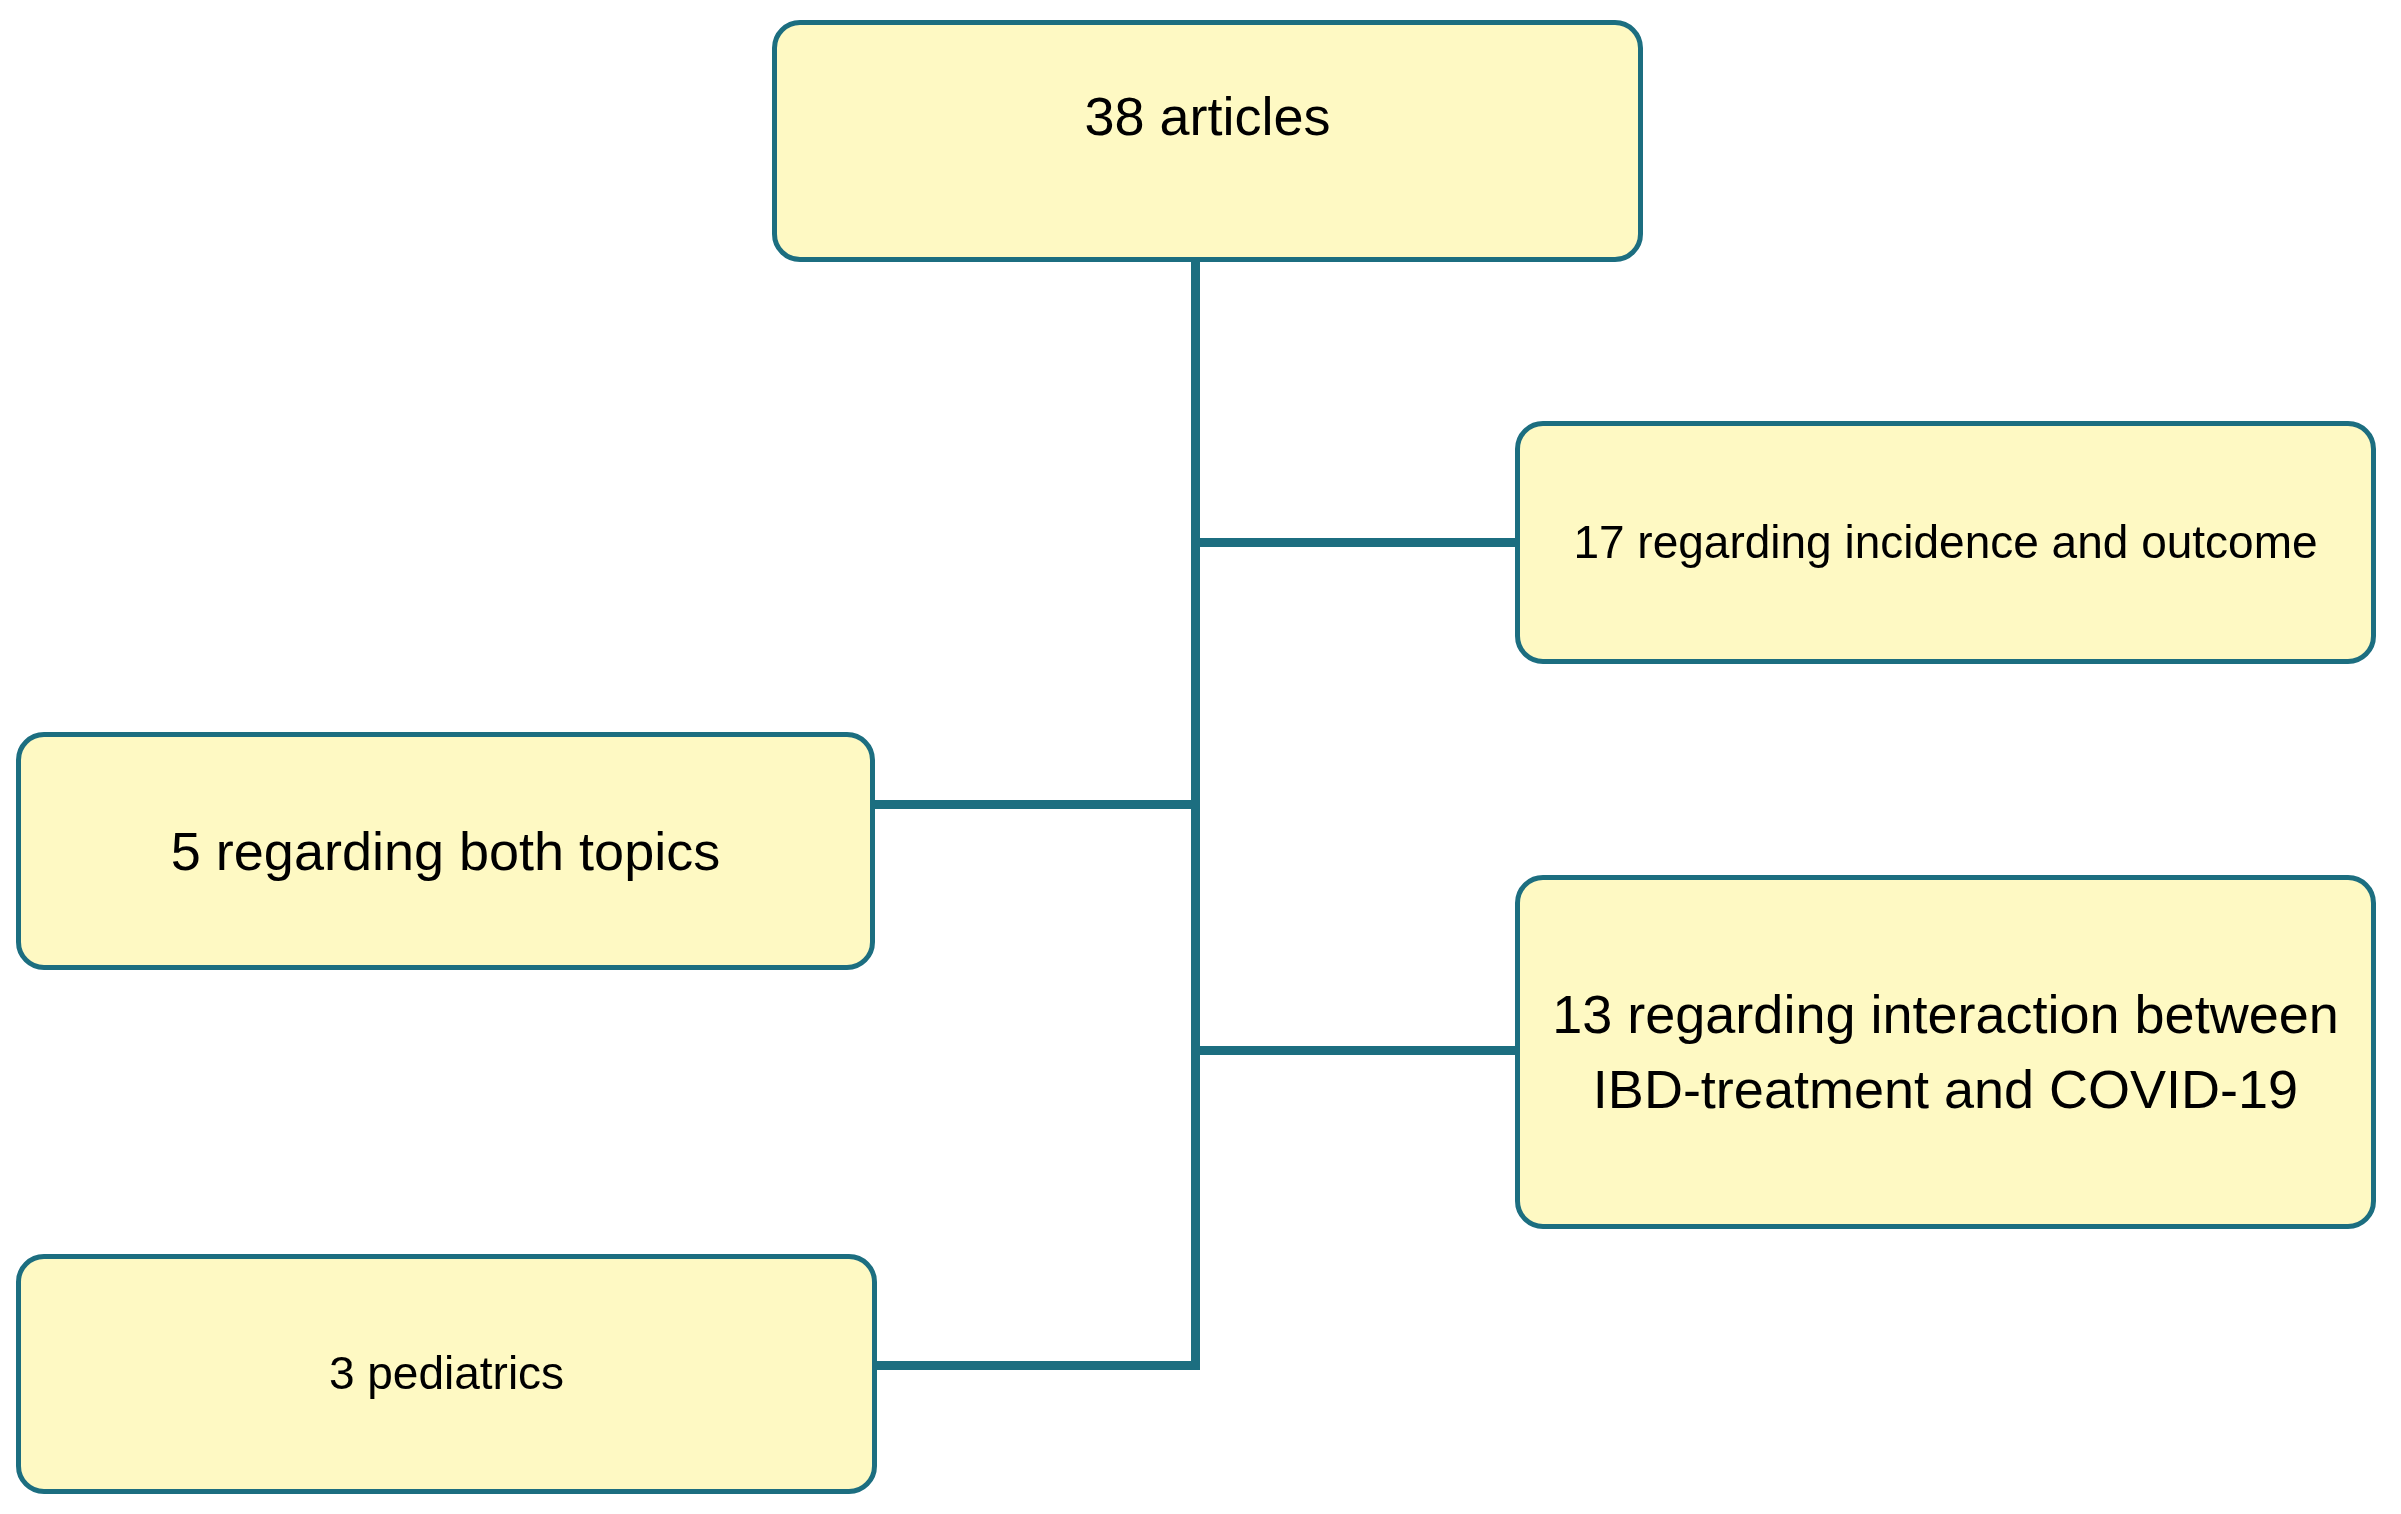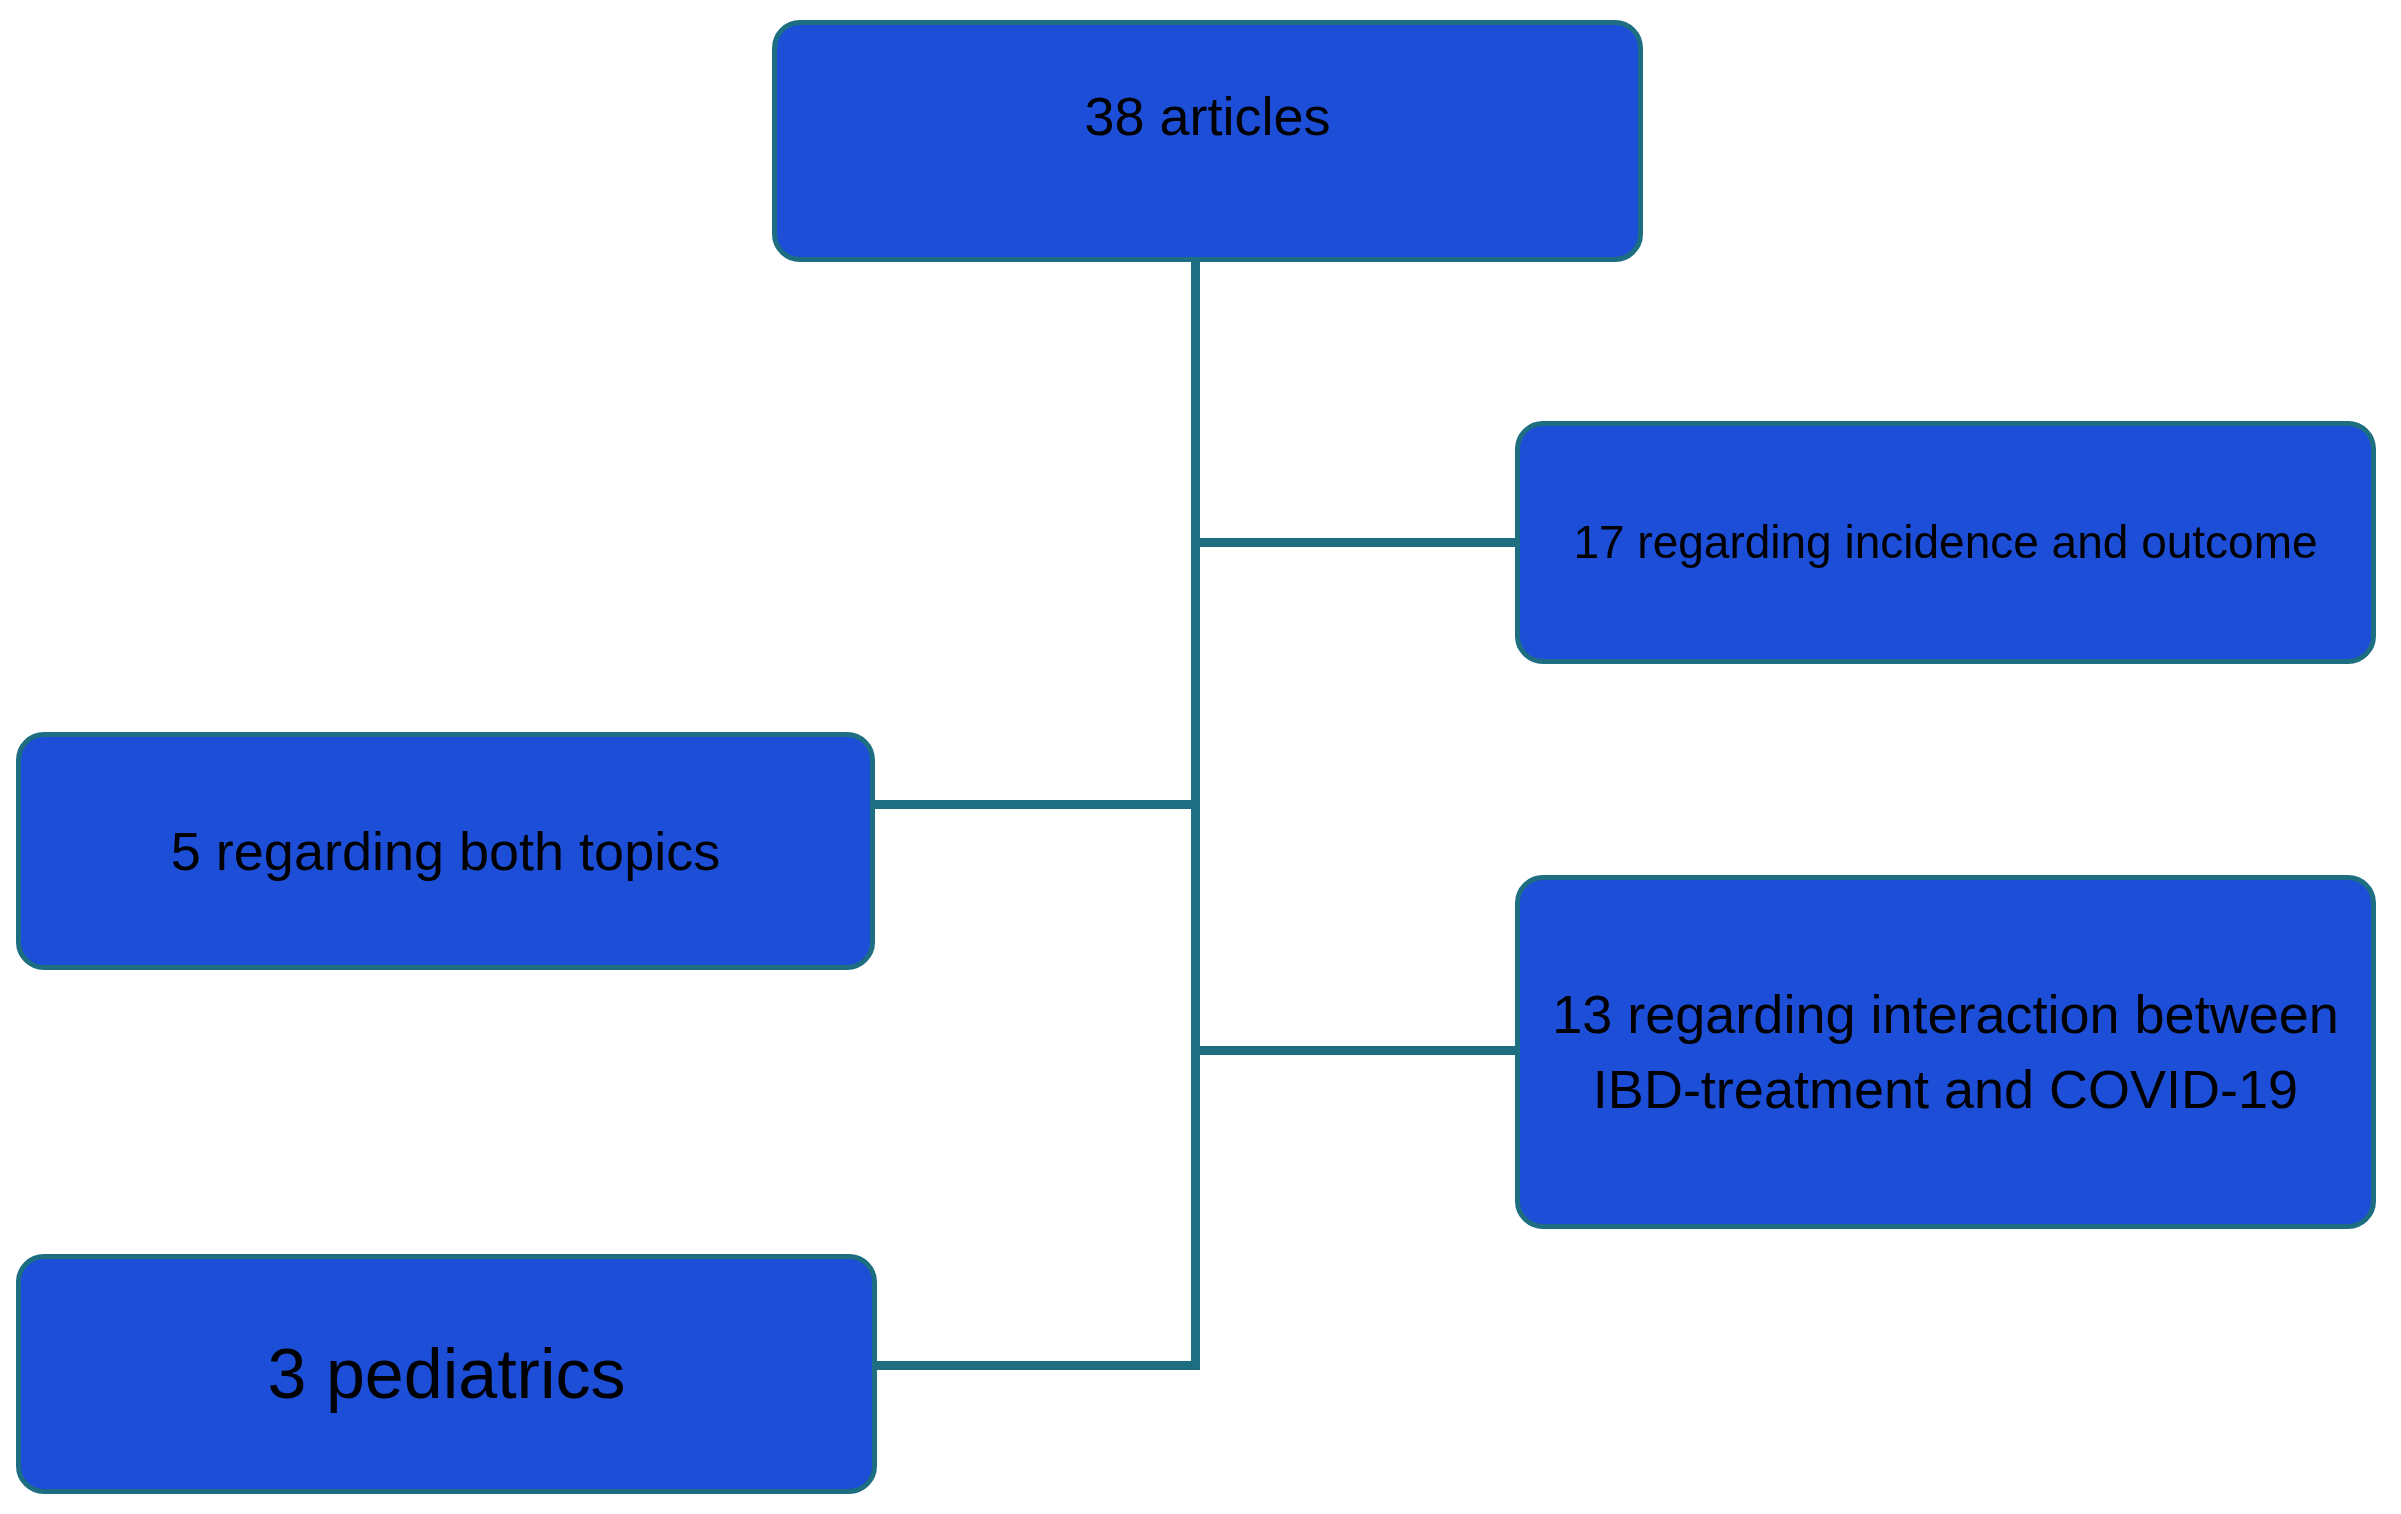--- a/index.html
+++ b/index.html
@@ -13,21 +13,21 @@
   #canvas {
     position: relative;
     width: 2401px;
     height: 1515px;
     background: #ffffff;
     overflow: hidden;
   }
   .node {
     position: absolute;
     box-sizing: border-box;
-    background: #1d4ed8;
+    background: #fef9c3;
     border: 5.1px solid #1c6e80;
     border-radius: 28px;
     display: flex;
     align-items: center;
     justify-content: center;
     text-align: center;
     color: #000000;
     line-height: 1.38;
     z-index: 3;
   }
@@ -59,21 +59,21 @@
     font-size: 54px;
   }
   #node-interaction {
     left: 1515px;  top: 875px;
     width: 861px; height: 354px;
     font-size: 54px;
   }
   #node-pediatrics {
     left: 16px;    top: 1254px;
     width: 861px; height: 240px;
-    font-size: 70px;
+    font-size: 46px;
   }
 
   
   .conn {
     position: absolute;
     background: #1c6e80;
     z-index: 1;
   }
   #conn-spine       { left: 1191px; top: 259px;  width: 9.4px;  height: 1111px; }
   #conn-incidence   { left: 1191px; top: 538px;  width: 328px; height: 9.4px;  }

